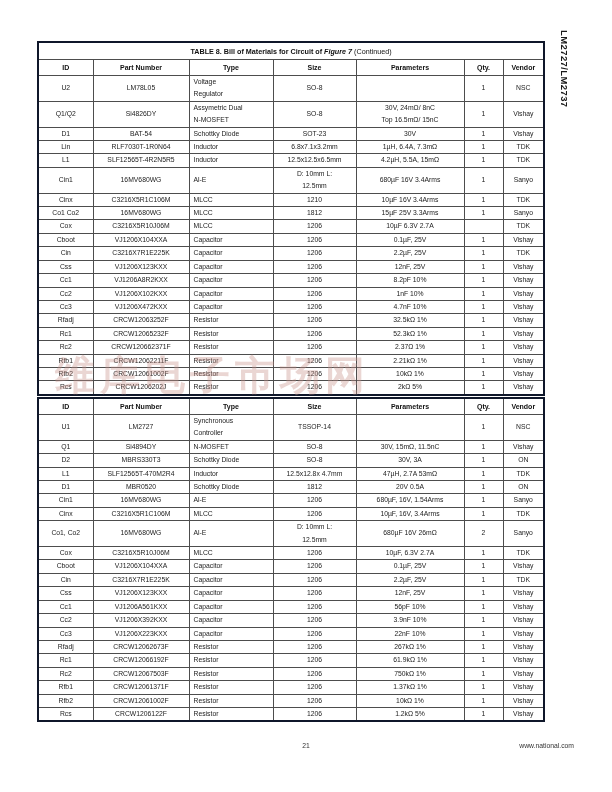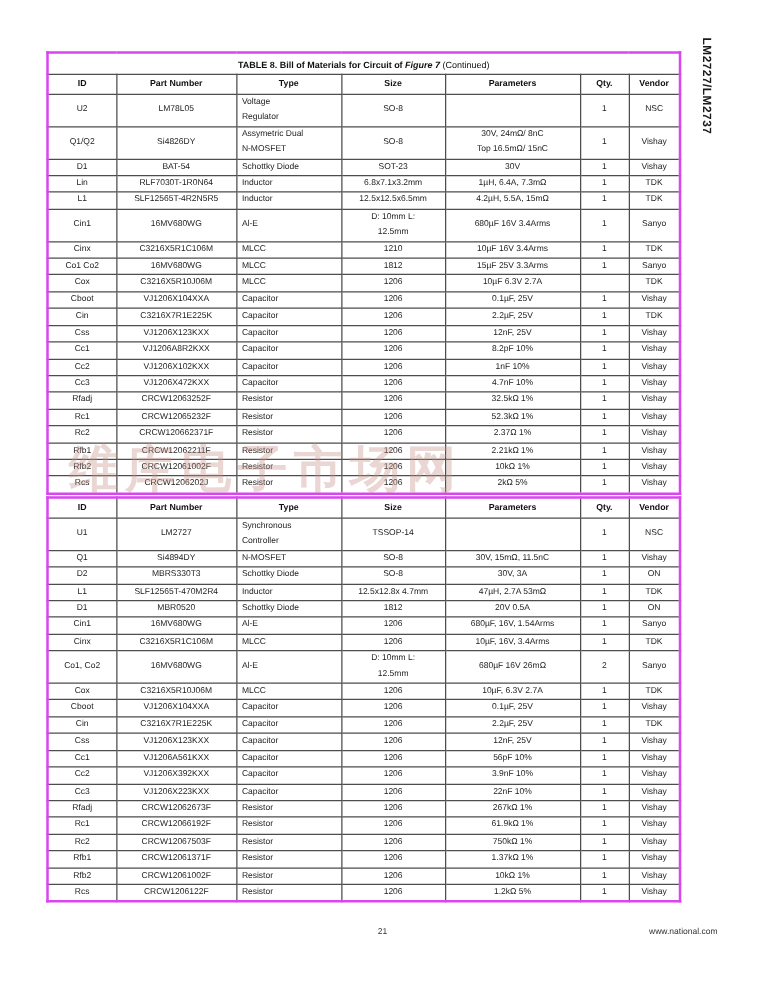--- a/index.html
+++ b/index.html
@@ -5,21 +5,21 @@
   html,body { margin:0; padding:0; }
   body {
     width:612px; height:792px; position:relative;
     background:#ffffff; overflow:hidden;
     font-family:"Liberation Sans", sans-serif;
     color:#1f1f1f;
   }
   .bom {
     position:absolute; left:37px; width:506px;
     border-collapse:collapse; table-layout:fixed;
-    background:#fff; border:2px solid #d946ef;
+    background:#fff; border:2px solid #0f172a;
   }
   #table8 { top:41px; }
   #table9 { top:397px; }
   .bom th, .bom td { border:1px solid #4d4d4d; }
   .title-row th {
     border-left:none; border-right:none; border-top:none;
     font-size:7.2px; font-weight:bold; text-align:center;
     height:14px; padding:1px 0; color:#111;
   }
   .title-row .fig { font-style:italic; }

